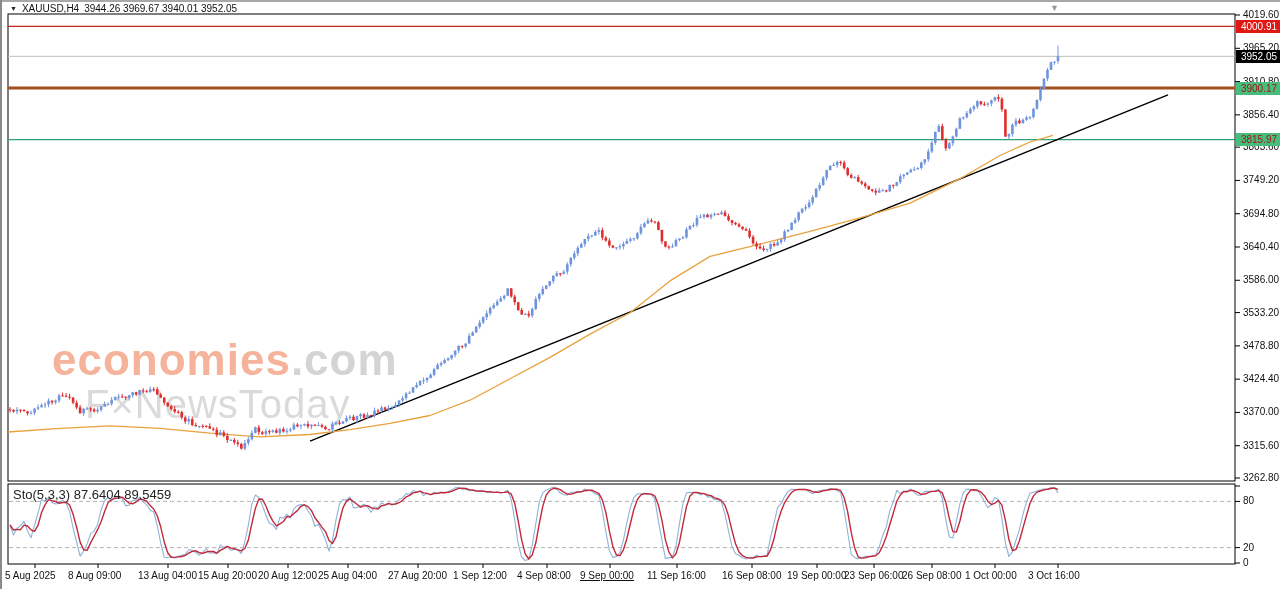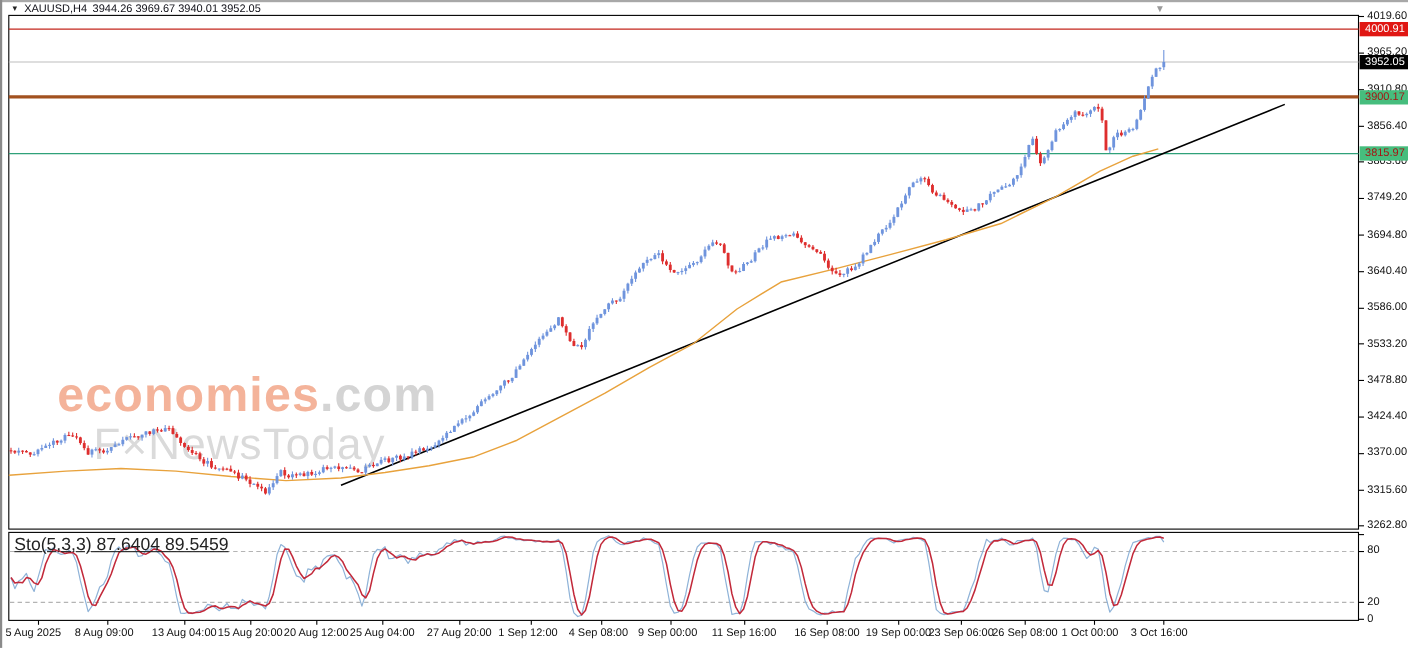--- a/index.html
+++ b/index.html
@@ -11,21 +11,21 @@
   #title-bar{left:10px;top:2px;height:12px;font-size:10px;color:#101018;
              display:flex;align-items:center;gap:5px;white-space:nowrap;z-index:5;}
   #symbol-dd{font-size:7px;color:#222;}
   #watermark{left:52px;top:338px;z-index:1;line-height:1;user-select:none;}
   #wm-line1{font-size:44px;font-weight:bold;letter-spacing:1px;}
   #wm-line2{font-size:40px;margin-top:2px;margin-left:33px;letter-spacing:1px;}
   #chart-svg{left:0;top:0;z-index:2;}
   .axis-label{position:absolute;font-size:10px;color:#111;white-space:nowrap;z-index:3;}
   .badge{position:absolute;left:1236px;width:46px;height:13px;font-size:10px;
          display:flex;align-items:center;justify-content:center;z-index:4;white-space:nowrap;}
-  #stoch-label{left:13px;top:487px;font-size:16px;color:#222;z-index:3;text-decoration:underline;}
+  #stoch-label{left:13px;top:487px;font-size:13px;color:#222;z-index:3;}
   #shift-marker{left:1050px;top:3px;z-index:3;color:#9a9a9a;font-size:9px;}
 </style>
 </head>
 <body>
 
 <div id="edge-top" class="abs"></div>
 <div id="edge-left" class="abs"></div>
 
 <div id="title-bar" class="abs">
   <span id="symbol-dd">▼</span>
@@ -720,21 +720,21 @@
 <div id="time-axis">
     <div class="axis-label" style="left: 5px; top: 570px;">5 Aug 2025</div>
     <div class="axis-label" style="left: 68px; top: 570px;">8 Aug 09:00</div>
     <div class="axis-label" style="left: 138px; top: 570px;">13 Aug 04:00</div>
     <div class="axis-label" style="left: 198px; top: 570px;">15 Aug 20:00</div>
     <div class="axis-label" style="left: 258px; top: 570px;">20 Aug 12:00</div>
     <div class="axis-label" style="left: 318px; top: 570px;">25 Aug 04:00</div>
     <div class="axis-label" style="left: 388px; top: 570px;">27 Aug 20:00</div>
     <div class="axis-label" style="left: 453px; top: 570px;">1 Sep 12:00</div>
     <div class="axis-label" style="left: 517px; top: 570px;">4 Sep 08:00</div>
-    <div class="axis-label" style="left: 580px; top: 570px;">9 Sep 00:00</div>
+    <div class="axis-label" style="left: 580px; top: 570px; text-decoration: underline;">9 Sep 00:00</div>
     <div class="axis-label" style="left: 647px; top: 570px;">11 Sep 16:00</div>
     <div class="axis-label" style="left: 722px; top: 570px;">16 Sep 08:00</div>
     <div class="axis-label" style="left: 787px; top: 570px;">19 Sep 00:00</div>
     <div class="axis-label" style="left: 844px; top: 570px;">23 Sep 06:00</div>
     <div class="axis-label" style="left: 902px; top: 570px;">26 Sep 08:00</div>
     <div class="axis-label" style="left: 965px; top: 570px;">1 Oct 00:00</div>
     <div class="axis-label" style="left: 1028px; top: 570px;">3 Oct 16:00</div>
   </div>
 <div id="stoch-axis">
     <div class="axis-label" style="left: 1243px; top: 480px; margin-left: 44px;">100</div>

